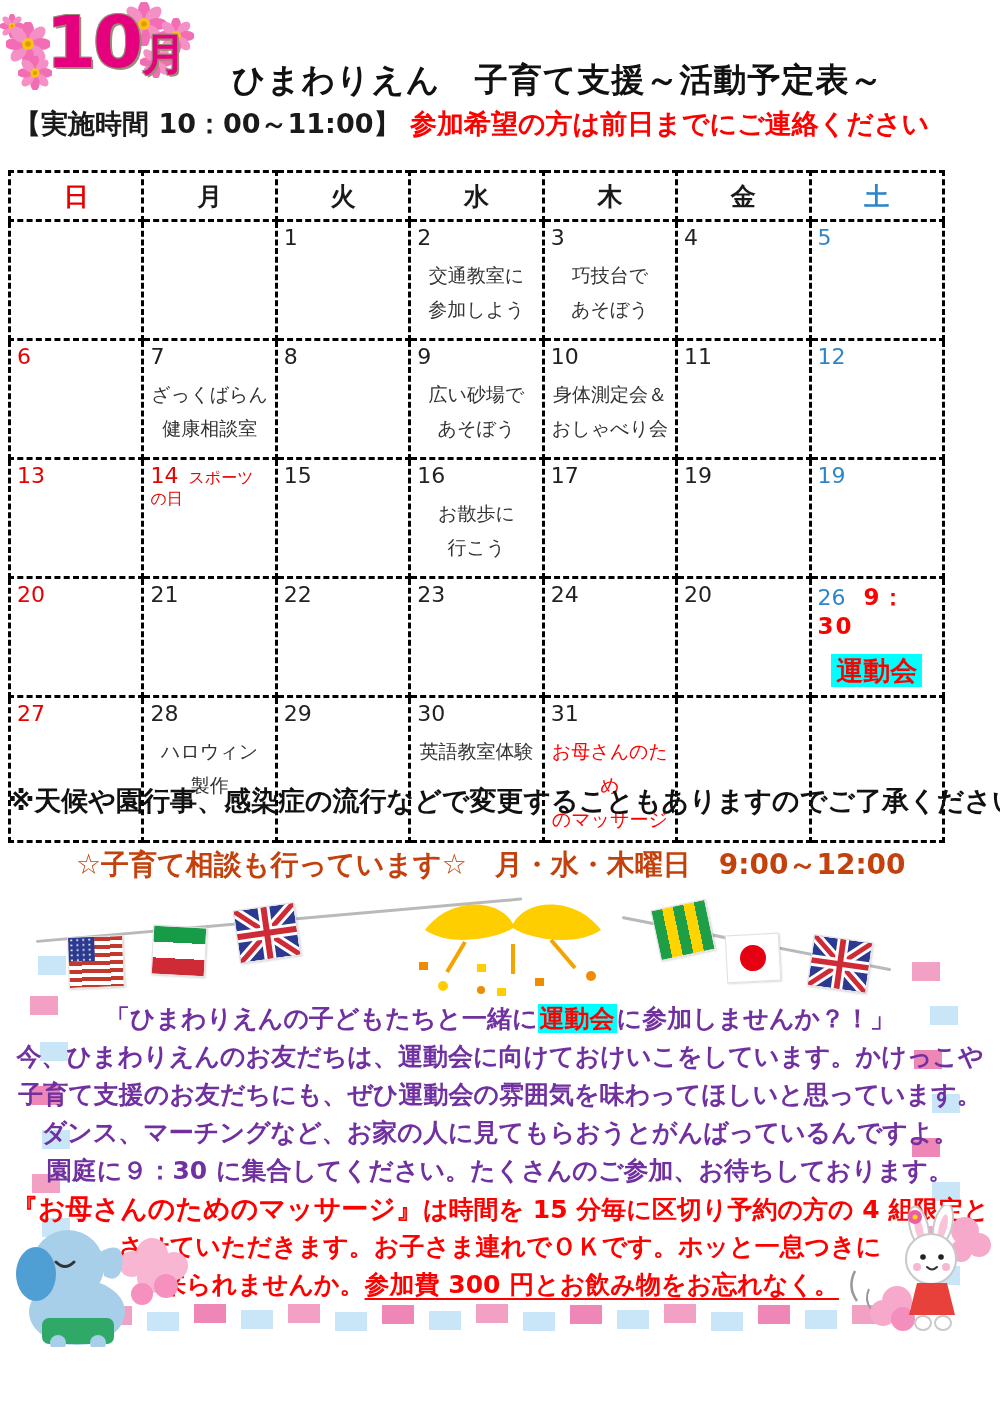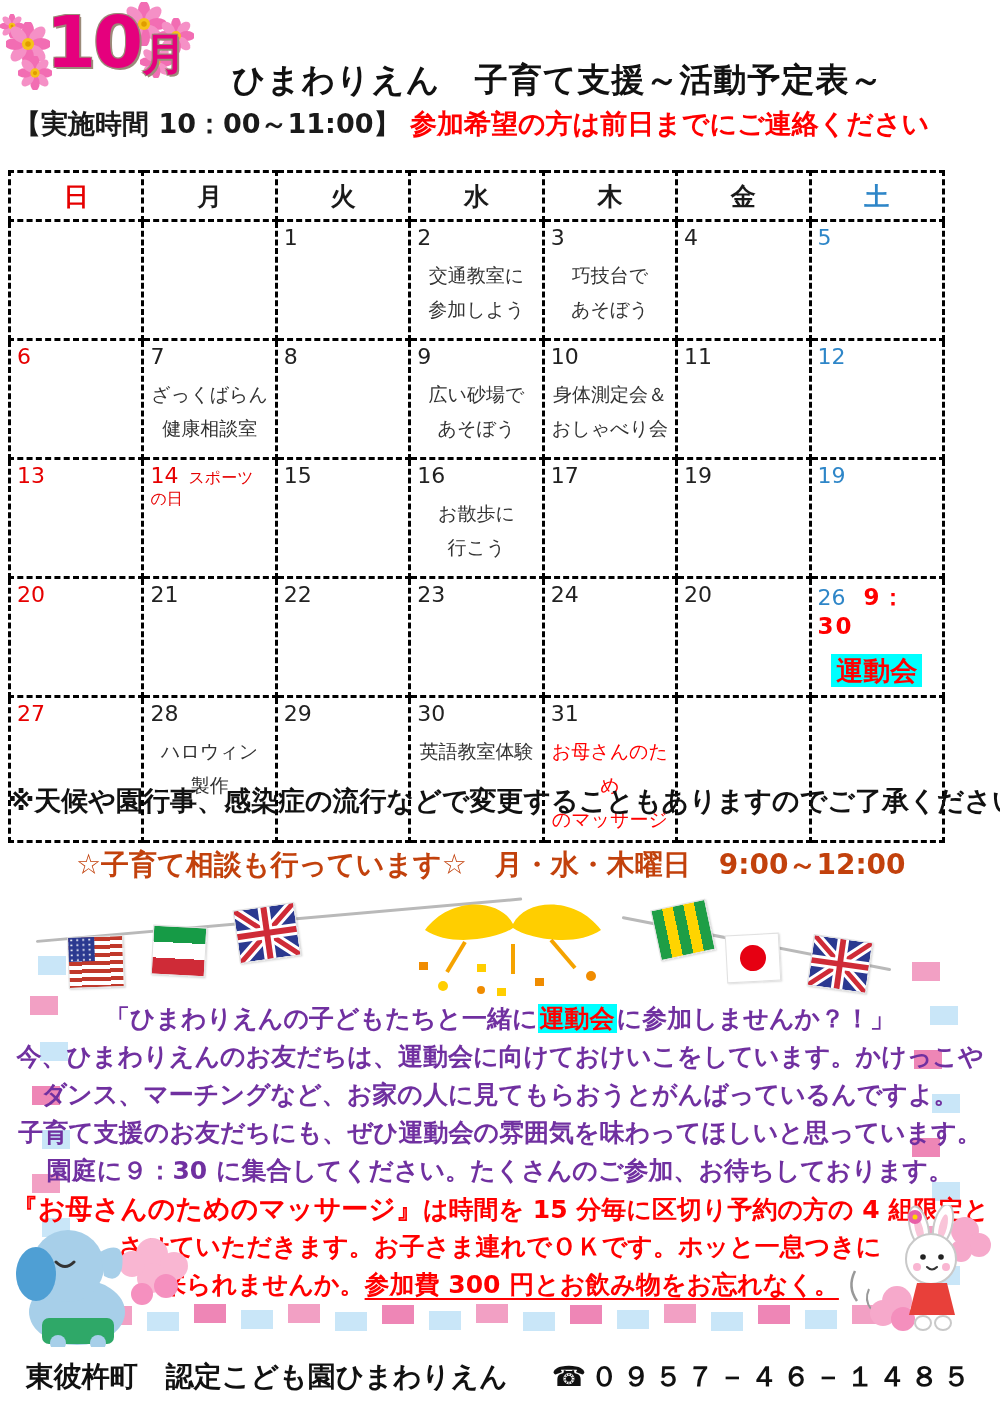--- a/index.html
+++ b/index.html
@@ -320,22 +320,22 @@
   <div class="sq b" style="left:711px;top:1312px;width:32px"></div>
   <div class="sq pp" style="left:758px;top:1305px;width:32px"></div>
   <div class="sq b" style="left:805px;top:1310px;width:32px"></div>
   <div class="sq p" style="left:852px;top:1305px;width:32px"></div>
 
   <div class="message">
     <div class="msg-line purple">
       <span>「ひまわりえんの子どもたちと一緒に</span><span class="hl-cyan">運動会</span><span>に参加しませんか？！」</span>
     </div>
     <div class="msg-line purple">今、ひまわりえんのお友だちは、運動会に向けておけいこをしています。かけっこや</div>
+    <div class="msg-line purple">子育て支援のお友だちにも、ぜひ運動会の雰囲気を味わってほしいと思っています。</div>
     <div class="msg-line purple">ダンス、マーチングなど、お家の人に見てもらおうとがんばっているんですよ。</div>
-    <div class="msg-line purple">子育て支援のお友だちにも、ぜひ運動会の雰囲気を味わってほしいと思っています。</div>
     <div class="msg-line purple">園庭に９：30 に集合してください。たくさんのご参加、お待ちしております。</div>
     <div class="msg-line redtxt">
       <span class="msg-title">『お母さんのためのマッサージ』</span><span>は時間を 15 分毎に区切り予約の方の 4 組限定と</span>
     </div>
     <div class="msg-line redtxt">させていただきます。お子さま連れでＯＫです。ホッと一息つきに</div>
     <div class="msg-line redtxt">
       <span>来られませんか。</span><span class="u-red">参加費 300 円とお飲み物をお忘れなく。</span>
     </div>
   </div>
 
@@ -379,18 +379,14 @@
     <circle cx="78" cy="52" r="2.8" fill="#222"></circle>
       <circle cx="96" cy="52" r="2.8" fill="#222"></circle>
     <circle cx="72" cy="62" r="4" fill="#f9b6d2"></circle>
       <circle cx="101" cy="62" r="4" fill="#f9b6d2"></circle>
     <path d="M82,62 q5,5 10,0" stroke="#333" stroke-width="2" fill="none" stroke-linecap="round"></path>
     <path d="M72,78 L102,78 L110,110 L64,110 Z" fill="#e8403a"></path>
     <ellipse cx="78" cy="118" rx="8" ry="7" fill="#ffffff" stroke="#c9c9c9" stroke-width="2"></ellipse>
     <ellipse cx="98" cy="118" rx="8" ry="7" fill="#ffffff" stroke="#c9c9c9" stroke-width="2"></ellipse>
   </svg>
 
-  <div class="footer">
-    <span>東彼杵町　認定こども園ひまわりえん</span>
-    <span class="phone">☎０９５７－４６－１４８５</span>
-  </div>
 
 </div>
 
 </body></html>

